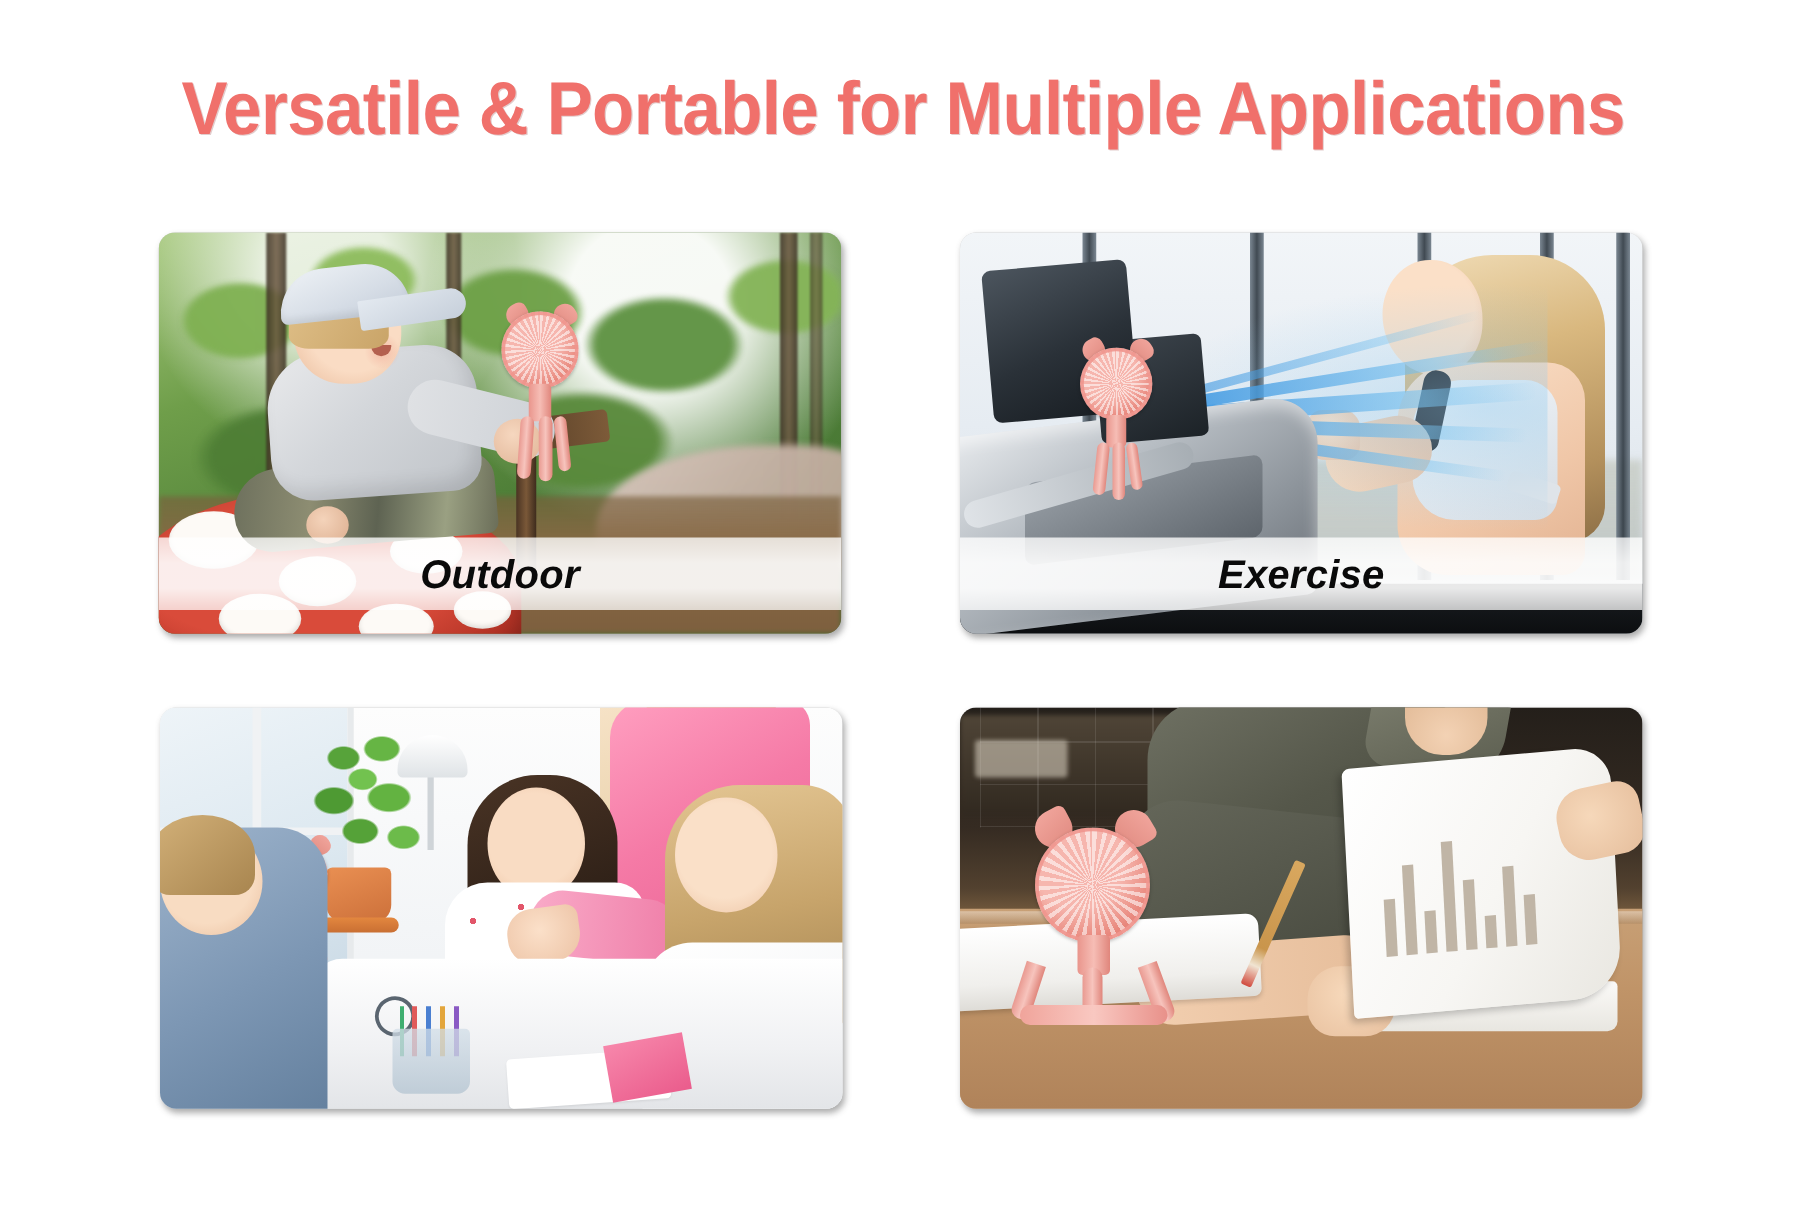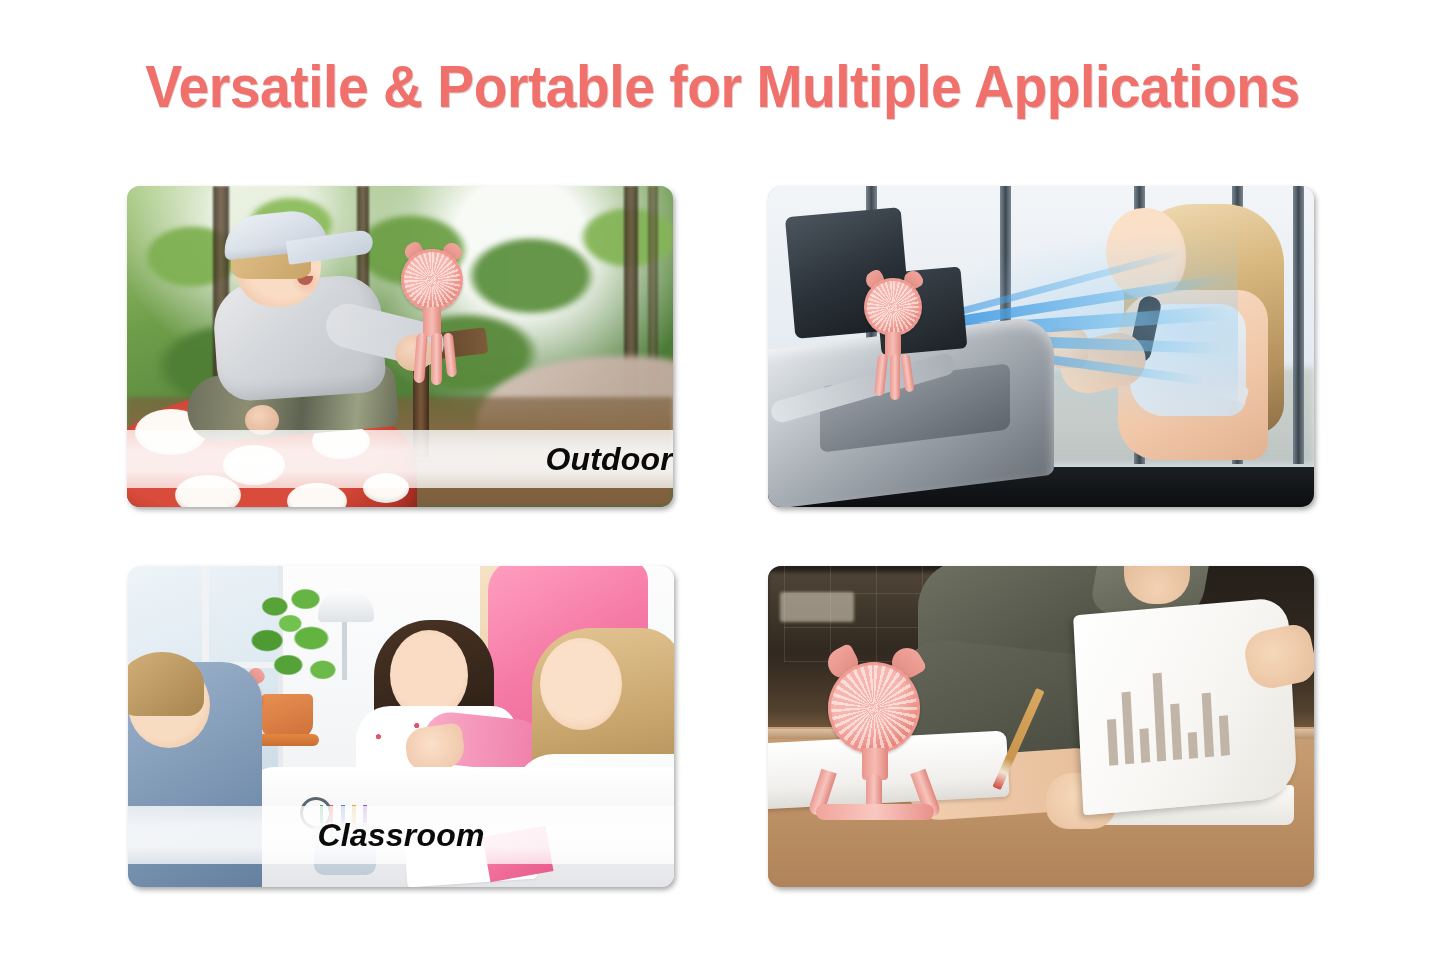--- a/index.html
+++ b/index.html
@@ -638,21 +638,21 @@
     left: 0;
     width: 546px;
     height: 58px;
     display: flex;
     align-items: center;
     justify-content: center;
     background: linear-gradient(180deg, rgba(255,255,255,0.78) 0%, rgba(255,255,255,0.90) 35%, rgba(255,255,255,0.90) 70%, rgba(255,255,255,0.74) 100%);
     pointer-events: none;
   }
   .card.c1 .label-band,
-  .card.c2 .label-band { top: 244px; justify-content: flex-end; }
+  .card.c2 .label-band { top: 244px; }
   .card.c3 .label-band { top: 240px; }
   .card.c4 .label-band { top: 242px; height: 64px;
     background: linear-gradient(180deg, rgba(255,255,255,0.80) 0%, rgba(253,250,246,0.94) 30%, rgba(252,248,243,0.94) 72%, rgba(250,243,235,0.82) 100%);
   }
 
   .label-text {
     font-family: "Liberation Sans", sans-serif;
     font-style: italic;
     font-weight: bold;
     font-size: 32px;
@@ -757,20 +757,23 @@
       <div class="layer fanwrap">
         <span class="fan-ear e1"></span>
         <span class="fan-ear e2"></span>
         <span class="fan-head"></span>
         <span class="fan-neck"></span>
         <span class="fan-leg l1"></span>
         <span class="fan-leg l2"></span>
         <span class="fan-leg l3"></span>
       </div>
     </div>
+    <div class="label-band">
+      <span class="label-text">Exercise</span>
+    </div>
   </div>
 
   <div class="card c3">
     <div class="scene">
       <div class="layer roombg"></div>
       <div class="layer window"></div>
       <div class="layer win-bar v"></div>
       <div class="layer win-bar h"></div>
       <div class="layer wall-poster"></div>
       <div class="layer lamp-stem"></div>
@@ -811,23 +814,20 @@
       <div class="layer paper"></div>
       <div class="layer pink-card"></div>
       <div class="layer scissors"></div>
       <div class="layer pens"></div>
       <div class="layer pencup"></div>
 
       <div class="layer boy"></div>
       <div class="layer boy-head"></div>
       <div class="layer boy-hair"></div>
     </div>
-    <div class="label-band">
-      <span class="label-text">Classroom</span>
-    </div>
   </div>
 
   <div class="card c4">
     <div class="scene">
       <div class="layer officebg"></div>
       <div class="layer shelf"></div>
       <div class="layer grid-bg"></div>
       <div class="layer shelf-obj"></div>
       <div class="layer desk"></div>
       <div class="layer desk-edge"></div>

